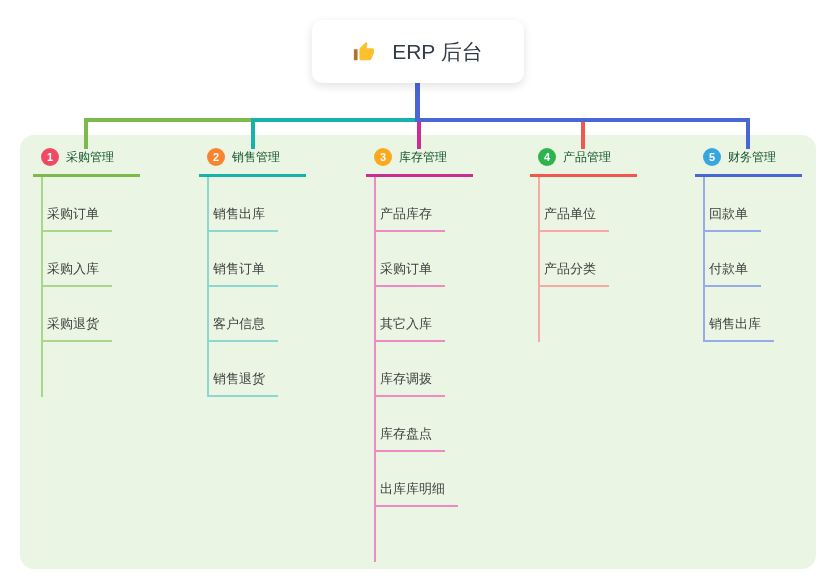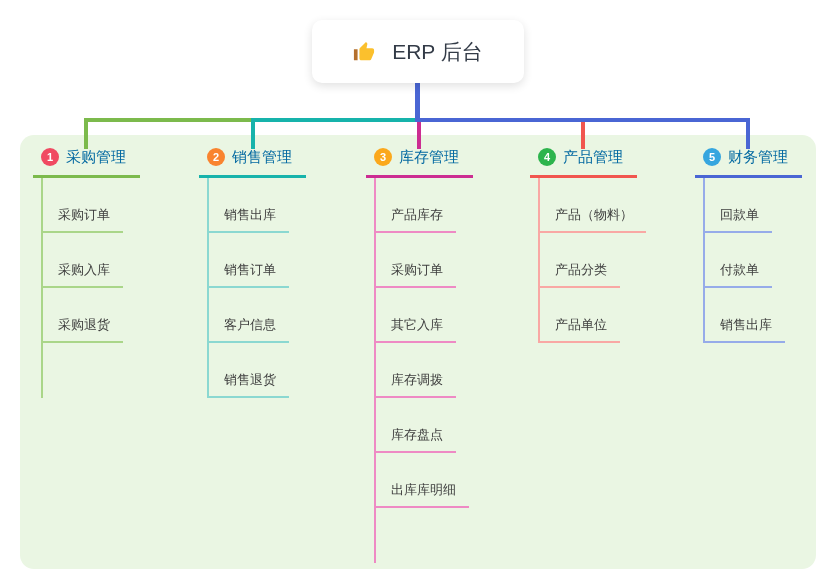--- a/index.html
+++ b/index.html
@@ -53,29 +53,29 @@
     border-bottom:3px solid var(--main);
     cursor:default;
   }
   .badge{
     width:18px;height:18px;border-radius:50%;
     background:var(--badge);color:#ffffff;
     font-size:11px;font-weight:bold;line-height:18px;text-align:center;
     flex:0 0 18px;
   }
   .branch-title{
-    font-size:15px;font-weight:500;color:#0369a1;white-space:nowrap;
+    font-size:12px;font-weight:500;color:#14532d;white-space:nowrap;
   }
 
   .kids{position:relative;}
   .vline{position:absolute;left:8px;top:0;width:2px;background:var(--light);}
   .kid{height:55px;display:flex;align-items:flex-end;margin-left:8px;}
   .kid-pill{
     font-size:13px;color:#3e3e3e;white-space:nowrap;
-    padding:0 13px 7px 17px;
+    padding:0 13px 7px 6px;
     border-bottom:2px solid var(--light);
   }
 </style>
 </head>
 <body>
 
 <div class="stage">
 
   <div class="panel"></div>
 
@@ -169,27 +169,24 @@
   </div>
 
   <div class="branch b4">
     <div class="branch-header">
       <span class="badge">4</span>
       <span class="branch-title">产品管理</span>
     </div>
     <div class="kids">
       <div class="vline" style="height:165px"></div>
       <div class="kid">
-          <span class="kid-pill">产品（物料）</span>
+          <span class="kid-pill">产品单位</span>
         </div>
       <div class="kid">
           <span class="kid-pill">产品分类</span>
-        </div>
-      <div class="kid">
-          <span class="kid-pill">产品单位</span>
         </div>
     </div>
   </div>
 
   <div class="branch b5">
     <div class="branch-header">
       <span class="badge">5</span>
       <span class="branch-title">财务管理</span>
     </div>
     <div class="kids">

